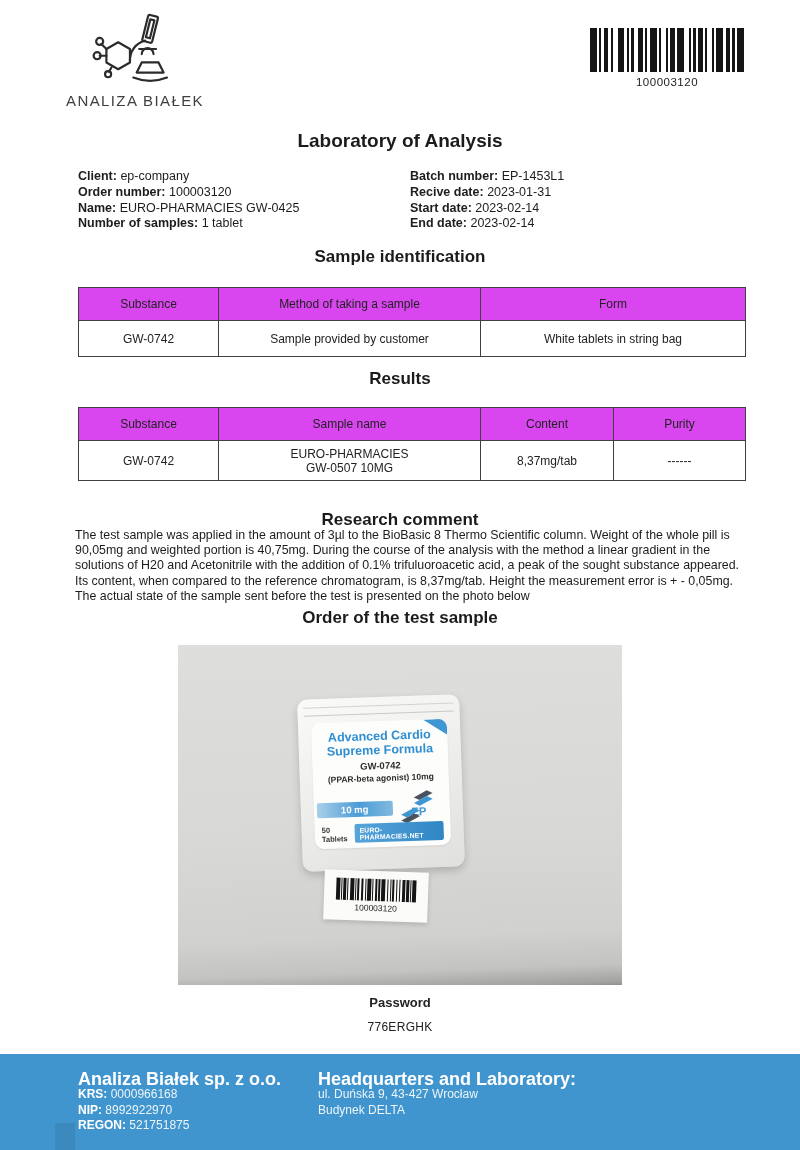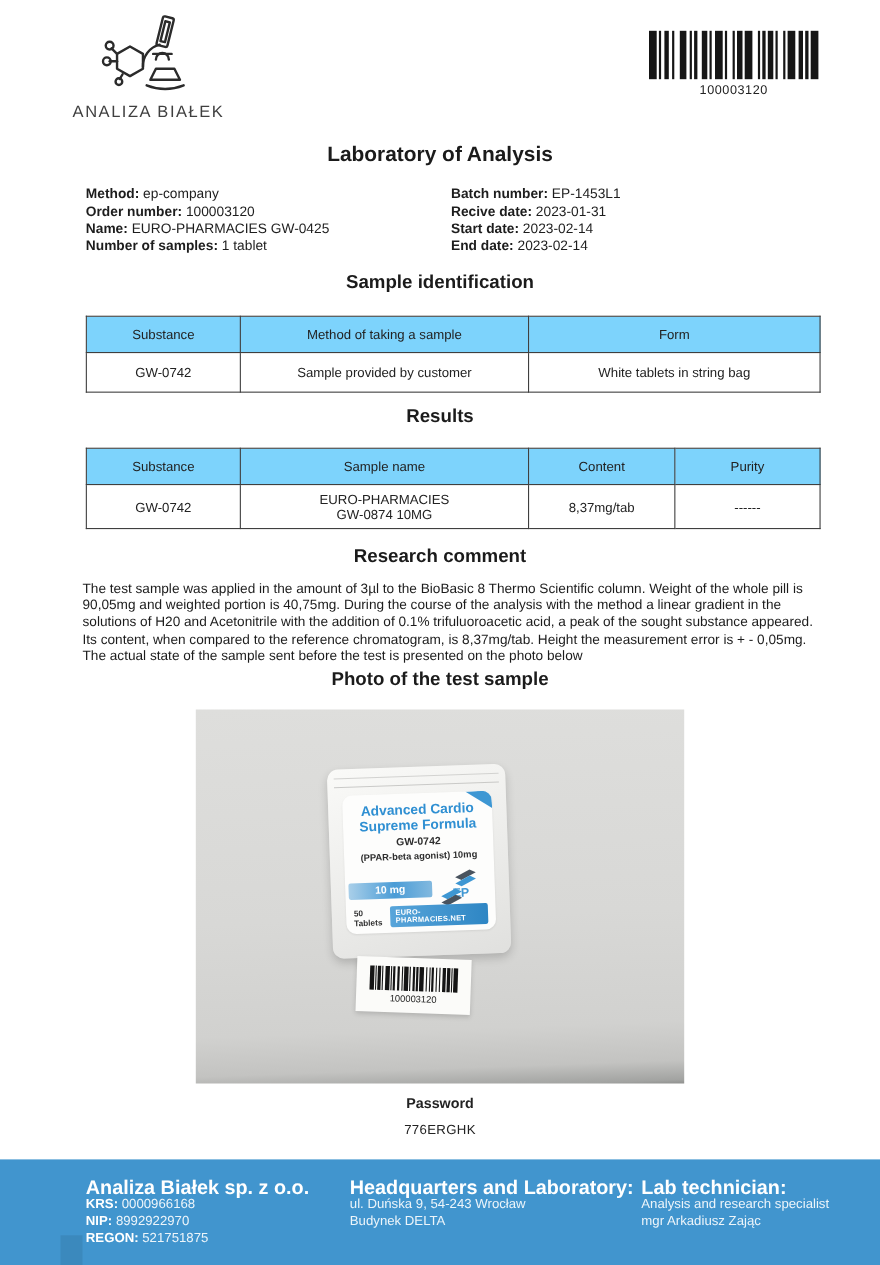--- a/index.html
+++ b/index.html
@@ -26,21 +26,21 @@
   .info-row{font-size:12.5px;line-height:15.8px;color:#1d1d1d;}
   .info-row b{font-weight:700;}
 
   
   .sec-h{position:absolute;left:0;width:100%;text-align:center;font-size:17px;font-weight:700;color:#1b1b1b;}
 
   
   .tbl{position:absolute;left:78px;width:667px;border-collapse:collapse;font-size:12px;color:#222;
        border:1.5px solid #3a3a3a;table-layout:fixed;}
   .tbl th,.tbl td{border:1px solid #3f3f3f;text-align:center;vertical-align:middle;padding:2px 4px;}
-  .tbl th{background:#7dd3fc;font-weight:400;height:28px;}
+  .tbl th{background:#d946ef;font-weight:400;height:28px;}
   .tbl td{background:#ffffff;}
   #tbl-sample td{height:31px;}
   #tbl-results td{height:35px;}
   .cell-pre{white-space:pre-line;line-height:14px;}
 
   
   .comment{position:absolute;left:75px;top:528px;width:673px;font-size:12.4px;line-height:15.2px;color:#1c1c1c;}
 
   
   .photo{position:absolute;left:178px;top:645px;width:444px;height:340px;overflow:hidden;
@@ -166,21 +166,21 @@
         <i style="flex: 1 1 0%;"></i>
         <i style="flex: 3 1 0%; background: rgb(21, 21, 21);"></i>
       </div>
     <div class="barcode-num">100003120</div>
   </div>
 
   <div class="doc-title">Laboratory of Analysis</div>
 
   <div class="info">
     <div class="info-col">
-      <div class="info-row"><b>Method:</b> <span>ep-company</span></div>
+      <div class="info-row"><b>Client:</b> <span>ep-company</span></div>
       <div class="info-row"><b>Order number:</b> <span>100003120</span></div>
       <div class="info-row"><b>Name:</b> <span>EURO-PHARMACIES GW-0425</span></div>
       <div class="info-row"><b>Number of samples:</b> <span>1 tablet</span></div>
     </div>
     <div class="info-col">
       <div class="info-row"><b>Batch number:</b> <span>EP-1453L1</span></div>
       <div class="info-row"><b>Recive date:</b> <span>2023-01-31</span></div>
       <div class="info-row"><b>Start date:</b> <span>2023-02-14</span></div>
       <div class="info-row"><b>End date:</b> <span>2023-02-14</span></div>
     </div>
@@ -222,31 +222,31 @@
         <th>Substance</th>
         <th>Sample name</th>
         <th>Content</th>
         <th>Purity</th>
       </tr>
     </thead>
     <tbody>
       <tr>
         <td>GW-0742</td>
         <td class="cell-pre">EURO-PHARMACIES
-GW-0874 10MG</td>
+GW-0507 10MG</td>
         <td>8,37mg/tab</td>
         <td>------</td>
       </tr>
     </tbody>
   </table>
 
-  <div class="sec-h" style="top:496px;">Research comment</div>
+  <div class="sec-h" style="top:510px;">Research comment</div>
   <div class="comment">The test sample was applied in the amount of 3µl to the BioBasic 8 Thermo Scientific column. Weight of the whole pill is 90,05mg and weighted portion is 40,75mg. During the course of the analysis with the method a linear gradient in the solutions of H20 and Acetonitrile with the addition of 0.1% trifuluoroacetic acid, a peak of the sought substance appeared. Its content, when compared to the reference chromatogram, is 8,37mg/tab. Height the measurement error is + - 0,05mg. The actual state of the sample sent before the test is presented on the photo below</div>
 
-  <div class="sec-h" style="top:608px;">Photo of the test sample</div>
+  <div class="sec-h" style="top:608px;">Order of the test sample</div>
   <div class="photo">
     <div class="packet">
       <div class="packet-seal"></div>
       <div class="pk-label">
         <div class="pk-corner"></div>
         <div class="pk-title">
           <span>Advanced Cardio</span><br>
           <span>Supreme Formula</span>
         </div>
         <div class="pk-code">GW-0742</div>
@@ -328,24 +328,19 @@
     <div class="footer-accent"></div>
     <div class="footer-inner">
       <div class="f-col1">
         <div class="f-title">Analiza Białek sp. z o.o.</div>
         <div class="f-line"><b>KRS:</b> <span>0000966168</span></div>
         <div class="f-line"><b>NIP:</b> <span>8992922970</span></div>
         <div class="f-line"><b>REGON:</b> <span>521751875</span></div>
       </div>
       <div class="f-col2">
         <div class="f-title">Headquarters and Laboratory:</div>
-        <div class="f-line">ul. Duńska 9, 54-243 Wrocław</div>
+        <div class="f-line">ul. Duńska 9, 43-427 Wrocław</div>
         <div class="f-line">Budynek DELTA</div>
       </div>
-      <div class="f-col3">
-        <div class="f-title">Lab technician:</div>
-        <div class="f-line">Analysis and research specialist</div>
-        <div class="f-line">mgr Arkadiusz Zając</div>
-      </div>
     </div>
   </div>
 
 </div>
 
 </body></html>

